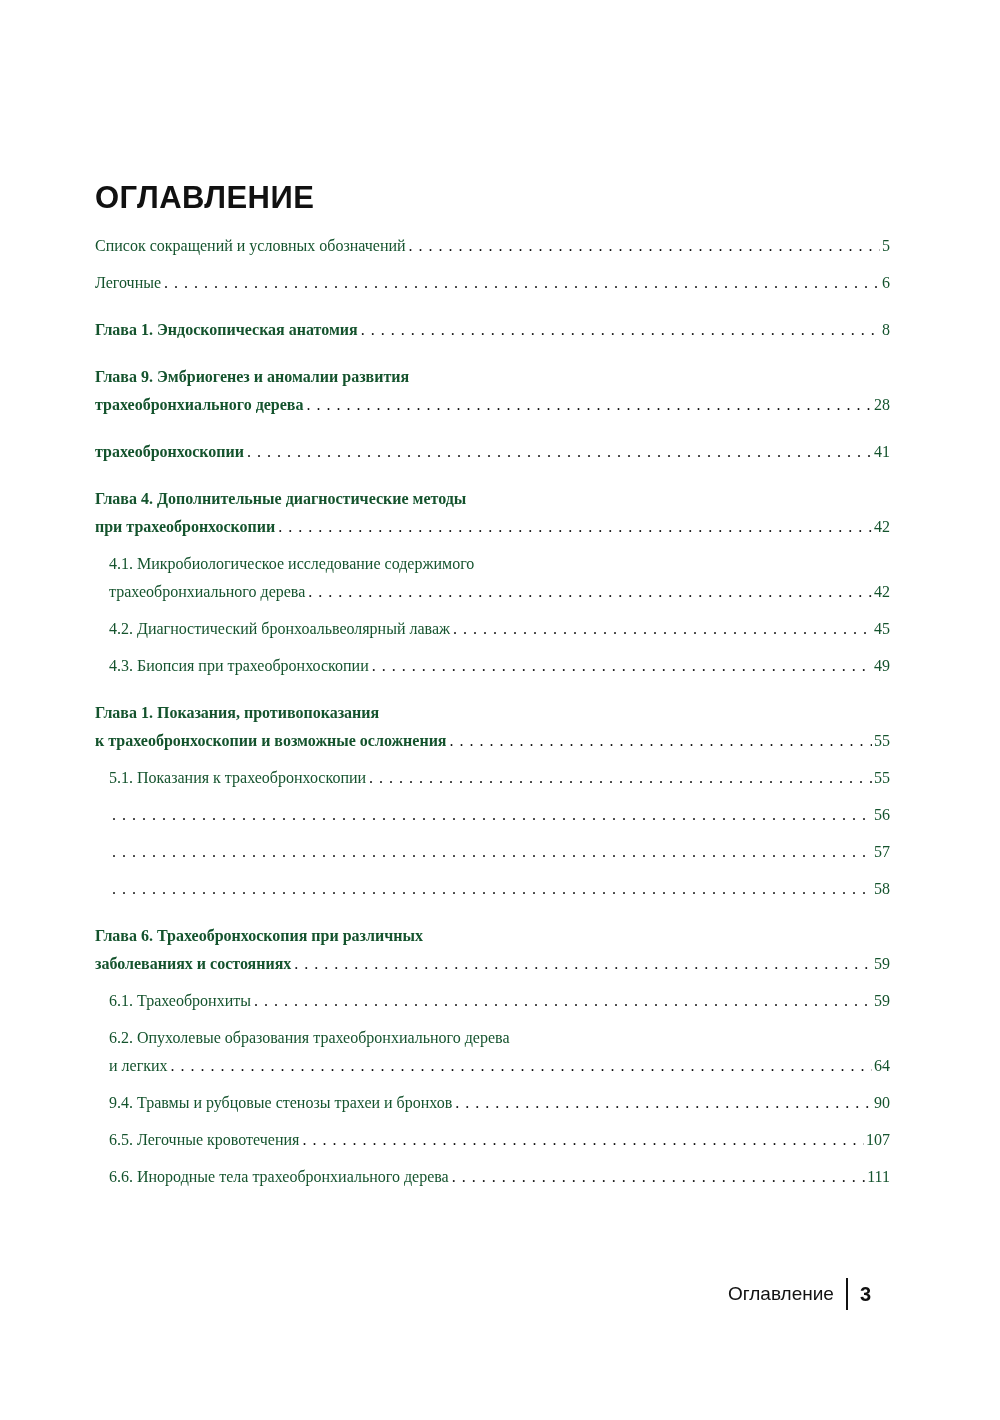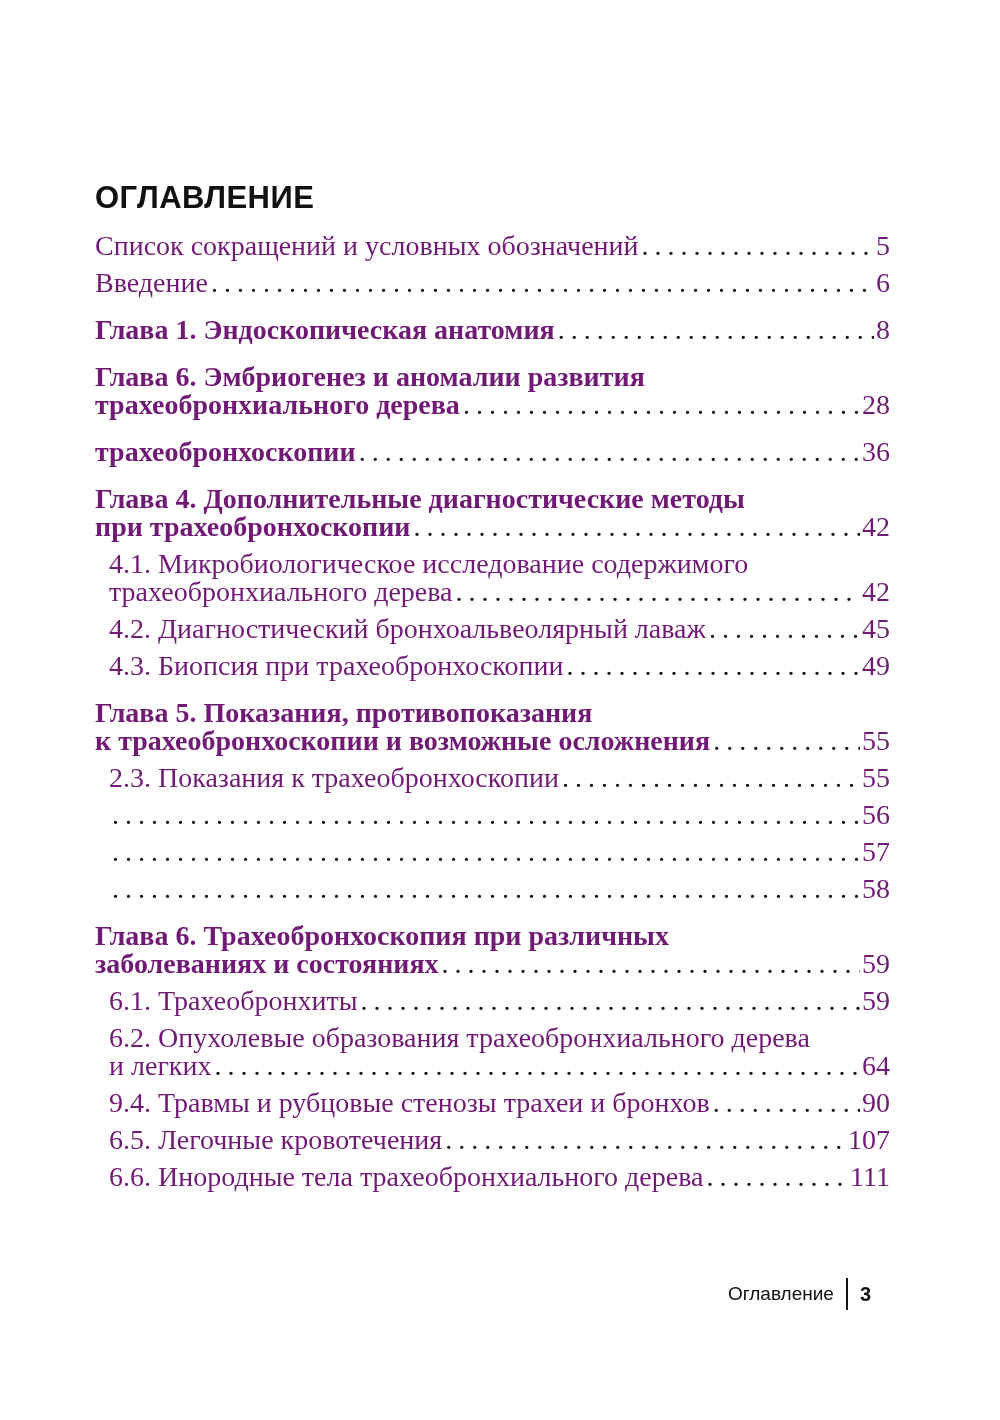--- a/index.html
+++ b/index.html
@@ -27,24 +27,24 @@
     font-weight: 700;
     font-size: 31px;
     letter-spacing: 0.5px;
     margin: 0 0 16px 0;
     color: #111111;
   }
   .toc {
     width: 100%;
   }
   .entry {
-    font-size: 28px;
+    font-size: 16px;
     line-height: 28px;
     margin-bottom: 9px;
-    color: #701a75;
+    color: #14532d;
   }
   .entry.chapter {
     font-weight: 700;
     margin-top: 19px;
   }
   .entry.sub {
     padding-left: 14px;
   }
   .line {
     display: block;
@@ -110,45 +110,45 @@
     <div class="toc">
         <div class="entry plain">
           <div class="line lastline">
             <span class="text">Список сокращений и условных обозначений</span>
             <span class="dots"></span>
             <span class="pagenum">5</span>
           </div>
         </div>
         <div class="entry plain">
           <div class="line lastline">
-            <span class="text">Введение</span>
+            <span class="text">Легочные</span>
             <span class="dots"></span>
             <span class="pagenum">6</span>
           </div>
         </div>
         <div class="entry chapter">
           <div class="line lastline">
             <span class="text">Глава 1. Эндоскопическая анатомия</span>
             <span class="dots"></span>
             <span class="pagenum">8</span>
           </div>
         </div>
         <div class="entry chapter">
-          <div class="line">Глава 6. Эмбриогенез и аномалии развития</div>
+          <div class="line">Глава 9. Эмбриогенез и аномалии развития</div>
           <div class="line lastline">
             <span class="text">трахеобронхиального дерева</span>
             <span class="dots"></span>
             <span class="pagenum">28</span>
           </div>
         </div>
         <div class="entry chapter">
           <div class="line lastline">
             <span class="text">трахеобронхоскопии</span>
             <span class="dots"></span>
-            <span class="pagenum">36</span>
+            <span class="pagenum">41</span>
           </div>
         </div>
         <div class="entry chapter">
           <div class="line">Глава 4. Дополнительные диагностические методы</div>
           <div class="line lastline">
             <span class="text">при трахеобронхоскопии</span>
             <span class="dots"></span>
             <span class="pagenum">42</span>
           </div>
         </div>
@@ -168,30 +168,30 @@
           </div>
         </div>
         <div class="entry sub">
           <div class="line lastline">
             <span class="text">4.3. Биопсия при трахеобронхоскопии</span>
             <span class="dots"></span>
             <span class="pagenum">49</span>
           </div>
         </div>
         <div class="entry chapter">
-          <div class="line">Глава 5. Показания, противопоказания</div>
+          <div class="line">Глава 1. Показания, противопоказания</div>
           <div class="line lastline">
             <span class="text">к трахеобронхоскопии и возможные осложнения</span>
             <span class="dots"></span>
             <span class="pagenum">55</span>
           </div>
         </div>
         <div class="entry sub">
           <div class="line lastline">
-            <span class="text">2.3. Показания к трахеобронхоскопии</span>
+            <span class="text">5.1. Показания к трахеобронхоскопии</span>
             <span class="dots"></span>
             <span class="pagenum">55</span>
           </div>
         </div>
         <div class="entry sub">
           <div class="line lastline">
             <span class="dots"></span>
             <span class="pagenum">56</span>
           </div>
         </div>

